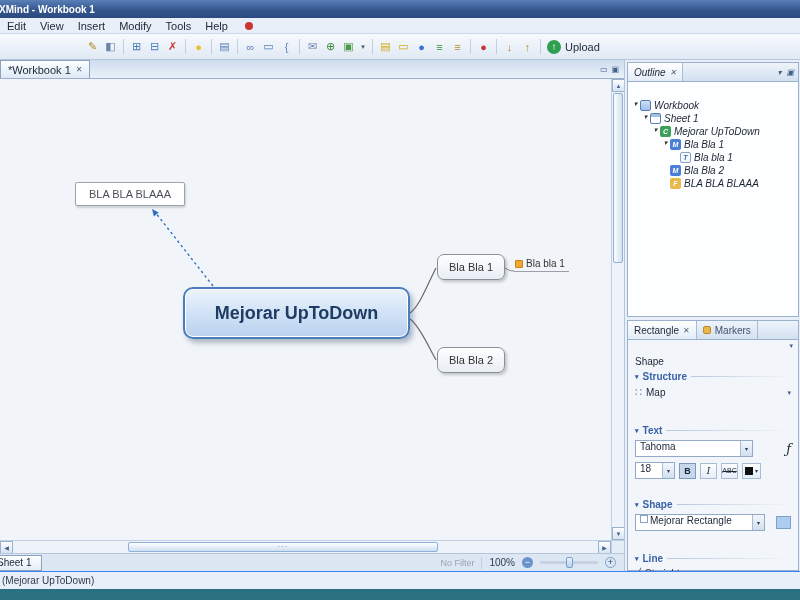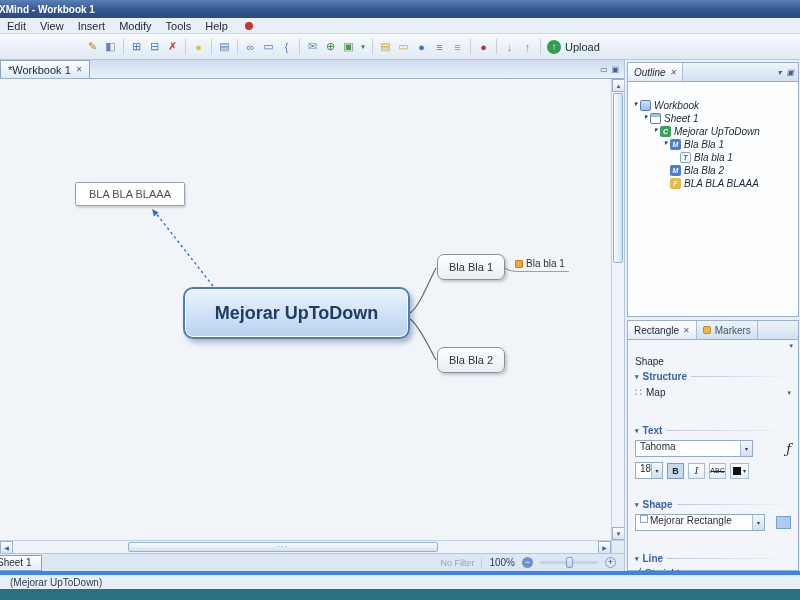--- a/index.html
+++ b/index.html
@@ -135,42 +135,42 @@
   .sect.gap16 { margin-top:16px; } .sect.gap18 { margin-top:18px; } .sect.gap22 { margin-top:22px; }
   .prow { display:flex; align-items:center; padding:3px 7px 2px; gap:4px; font-size:10px; color:#1c2636; }
   .map-ic { color:#7a8ca8; font-size:11px; }
   .spin { margin-left:auto; color:#44608a; font-size:7px; }
   .combo { display:flex; border:1px solid #93a9c6; background:#fff; height:17px;
     font-size:10px; color:#1c2636; padding-left:4px; }
   .combo .dd { margin-left:auto; width:12px; align-self:stretch;
     background:linear-gradient(180deg,#f2f7fc,#d0dff0); border-left:1px solid #a9bcd4;
     display:flex; align-items:center; justify-content:center; font-size:6px; color:#2c3a50; }
   .font-combo { width:118px; }
-  .size-combo { width:28px; }
+  .size-combo { width:40px; }
   .shape-combo { flex:1; }
   .ff-btn { margin-left:auto; font-family:"DejaVu Serif",serif; font-style:italic; font-size:13px; color:#1c2636; }
   .fmt-btn { width:17px; height:16px; border:1px solid #a9bcd4;
     background:linear-gradient(180deg,#fdfeff,#e4edf7); display:flex; align-items:center;
     justify-content:center; font-size:9px; color:#1c2636; }
   .fmt-btn.pressed { background:#c8d8ec; border-color:#7a98c0; }
   .fmt-btn.bold { font-weight:bold; }
   .fmt-btn.italic { font-style:italic; font-family:"DejaVu Serif",serif; }
   .fmt-btn.strike { text-decoration:line-through; font-size:7px; }
   .color-btn { width:19px; height:16px; border:1px solid #a9bcd4;
     background:linear-gradient(180deg,#fdfeff,#e4edf7); display:flex; align-items:center;
     justify-content:center; gap:2px; }
   .color-chip { width:8px; height:8px; background:#111; }
   .dd2 { font-size:6px; color:#2c3a50; }
   .shp-ic { width:8px; height:8px; border:1px solid #8aa2c8; background:#fff; margin-right:2px; flex:none; }
   .swatch { width:15px; height:13px; background:#aecbf0; border:1px solid #7aa0cc; margin-left:7px; flex:none; }
   .line-ic { color:#555; font-size:10px; }
 
   
   #statusbar { position:absolute; left:0; top:571px; right:0; height:18px; background:#e9eff8;
-    border-top:4px solid #3b82f6; display:flex; align-items:center; padding-left:10px;
+    border-top:1px solid #3b82f6; display:flex; align-items:center; padding-left:2px;
     font-size:10px; color:#2c3a50; }
   #taskbar-strip { position:absolute; left:0; top:589px; right:0; height:11px; background:#2a7080; }
 </style>
 </head>
 <body>
 
 <div id="titlebar">
   <span class="title-text">XMind - Workbook 1</span>
 </div>
 

